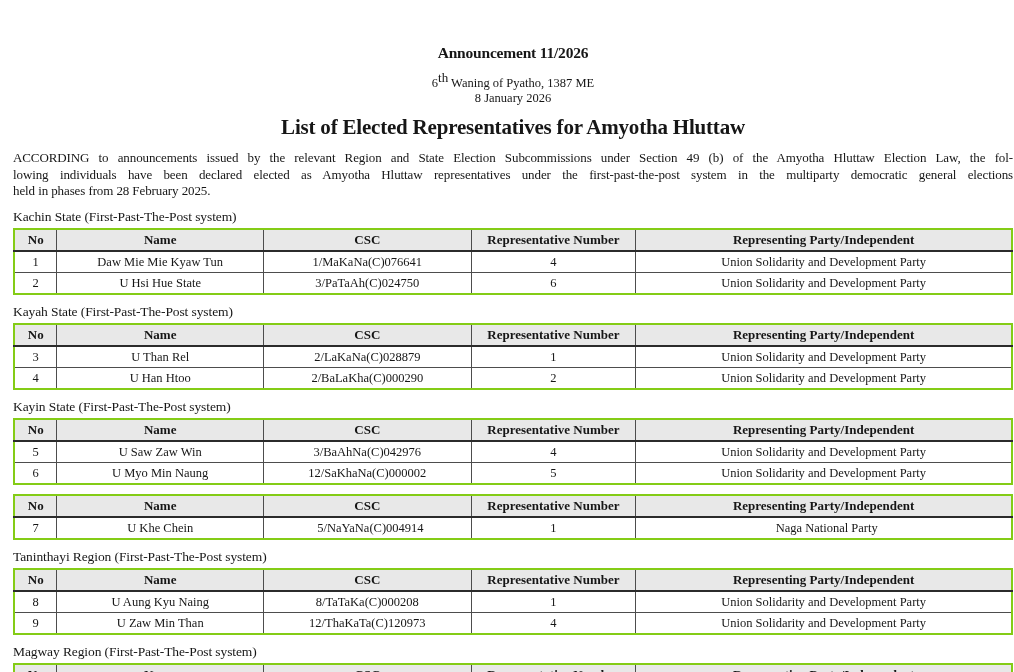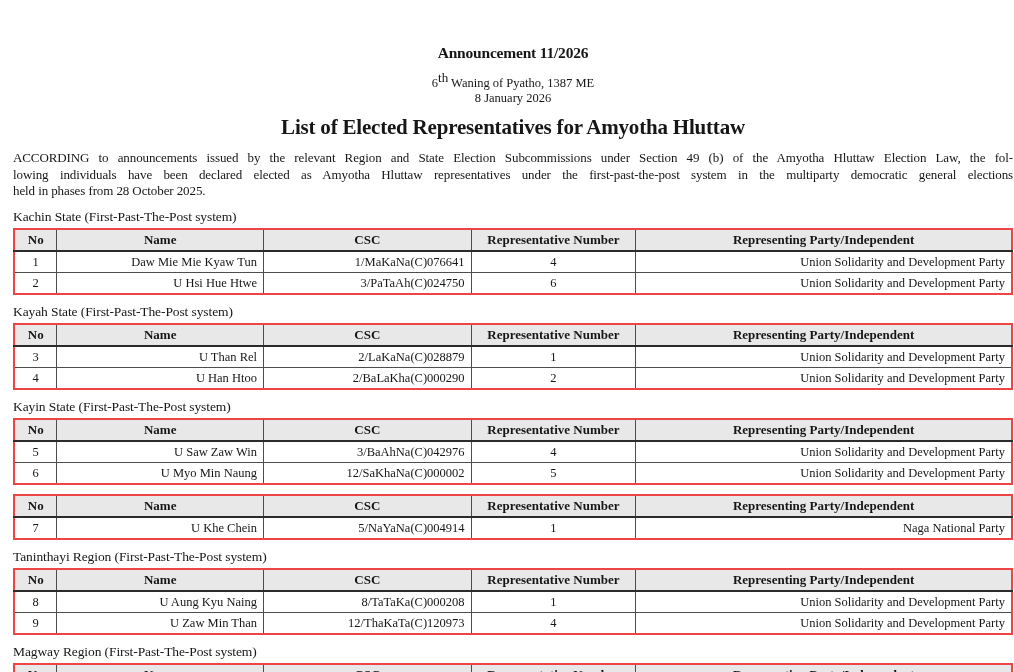--- a/index.html
+++ b/index.html
@@ -46,21 +46,21 @@
   .region-section { margin-top: 9px; }
   .section-title {
     font-size: 13.5px;
     margin-bottom: 3px;
     letter-spacing: -0.1px;
   }
   table.rep-table {
     width: 100%;
     border-collapse: collapse;
     table-layout: fixed;
-    border: 2px solid #ef4444;
+    border: 2px solid #84cc16;
   }
   table.rep-table th, table.rep-table td {
     border: 1px solid #4d4d4d;
     overflow: hidden;
   }
   table.rep-table thead th {
     background: #e8e8e8;
     font-weight: bold;
     font-size: 13px;
     padding: 2px 3px;
@@ -68,21 +68,21 @@
     border-bottom: 2px solid #2b2b2b;
   }
   table.rep-table td {
     font-size: 12.5px;
     padding: 2px 6px;
     line-height: 16px;
     white-space: pre;
     background: #ffffff;
   }
   td.col-0, td.col-3 { text-align: center; padding: 2px 2px; }
-  td.col-1, td.col-2, td.col-4 { text-align: right; }
+  td.col-1, td.col-2, td.col-4 { text-align: center; }
   col.c-no    { width: 4.3%; }
   col.c-name  { width: 20.7%; }
   col.c-csc   { width: 20.8%; }
   col.c-rep   { width: 16.5%; }
   col.c-party { width: 37.7%; }
 </style>
 </head>
 <body>
 
 <div class="page">
@@ -91,21 +91,21 @@
 
   <div class="date-line"><span>6</span><sup>th</sup><span> Waning of Pyatho, 1387 ME</span></div>
 
   <div class="date-line">8 January 2026</div>
 
   <div class="main-title">List of Elected Representatives for Amyotha Hluttaw</div>
 
   <div class="intro">
     <div class="intro-line">ACCORDING to announcements issued by the relevant Region and State Election Subcommissions under Section 49 (b) of the Amyotha Hluttaw Election Law, the fol-</div>
     <div class="intro-line">lowing individuals have been declared elected as Amyotha Hluttaw representatives under the first-past-the-post system in the multiparty democratic general elections</div>
-    <div class="intro-line">held in phases from 28 October 2025.</div>
+    <div class="intro-line">held in phases from 28 February 2025.</div>
   </div>
 
   <div id="sections">
   <section class="region-section">
     <div class="section-title">Kachin State (First-Past-The-Post system)</div>
     <table class="rep-table">
       <colgroup>
         <col class="c-no">
             <col class="c-name">
             <col class="c-csc">
@@ -124,21 +124,21 @@
       <tbody>
             <tr>
               <td class="col-0">1</td>
               <td class="col-1">Daw Mie Mie Kyaw Tun</td>
               <td class="col-2">1/MaKaNa(C)076641</td>
               <td class="col-3">4</td>
               <td class="col-4">Union Solidarity and Development Party</td>
             </tr>
             <tr>
               <td class="col-0">2</td>
-              <td class="col-1">U Hsi Hue Htwe</td>
+              <td class="col-1">U Hsi Hue State</td>
               <td class="col-2">3/PaTaAh(C)024750</td>
               <td class="col-3">6</td>
               <td class="col-4">Union Solidarity and Development Party</td>
             </tr>
           </tbody>
     </table>
   </section>
 
   <section class="region-section">
     <div class="section-title">Kayah State (First-Past-The-Post system)</div>

